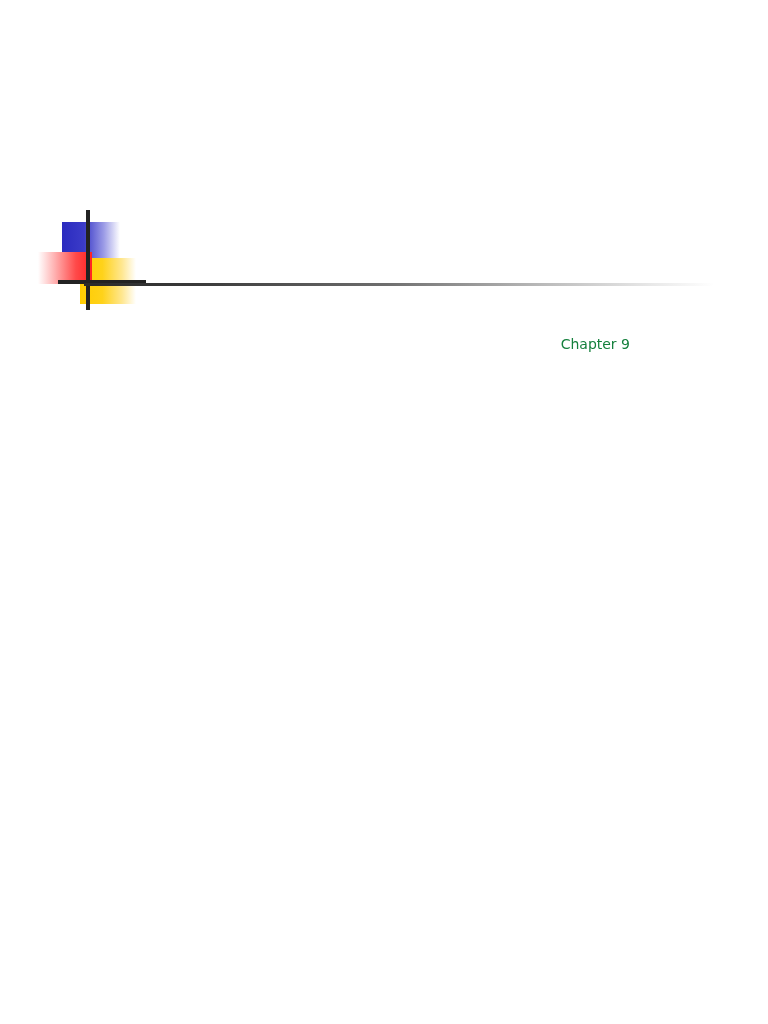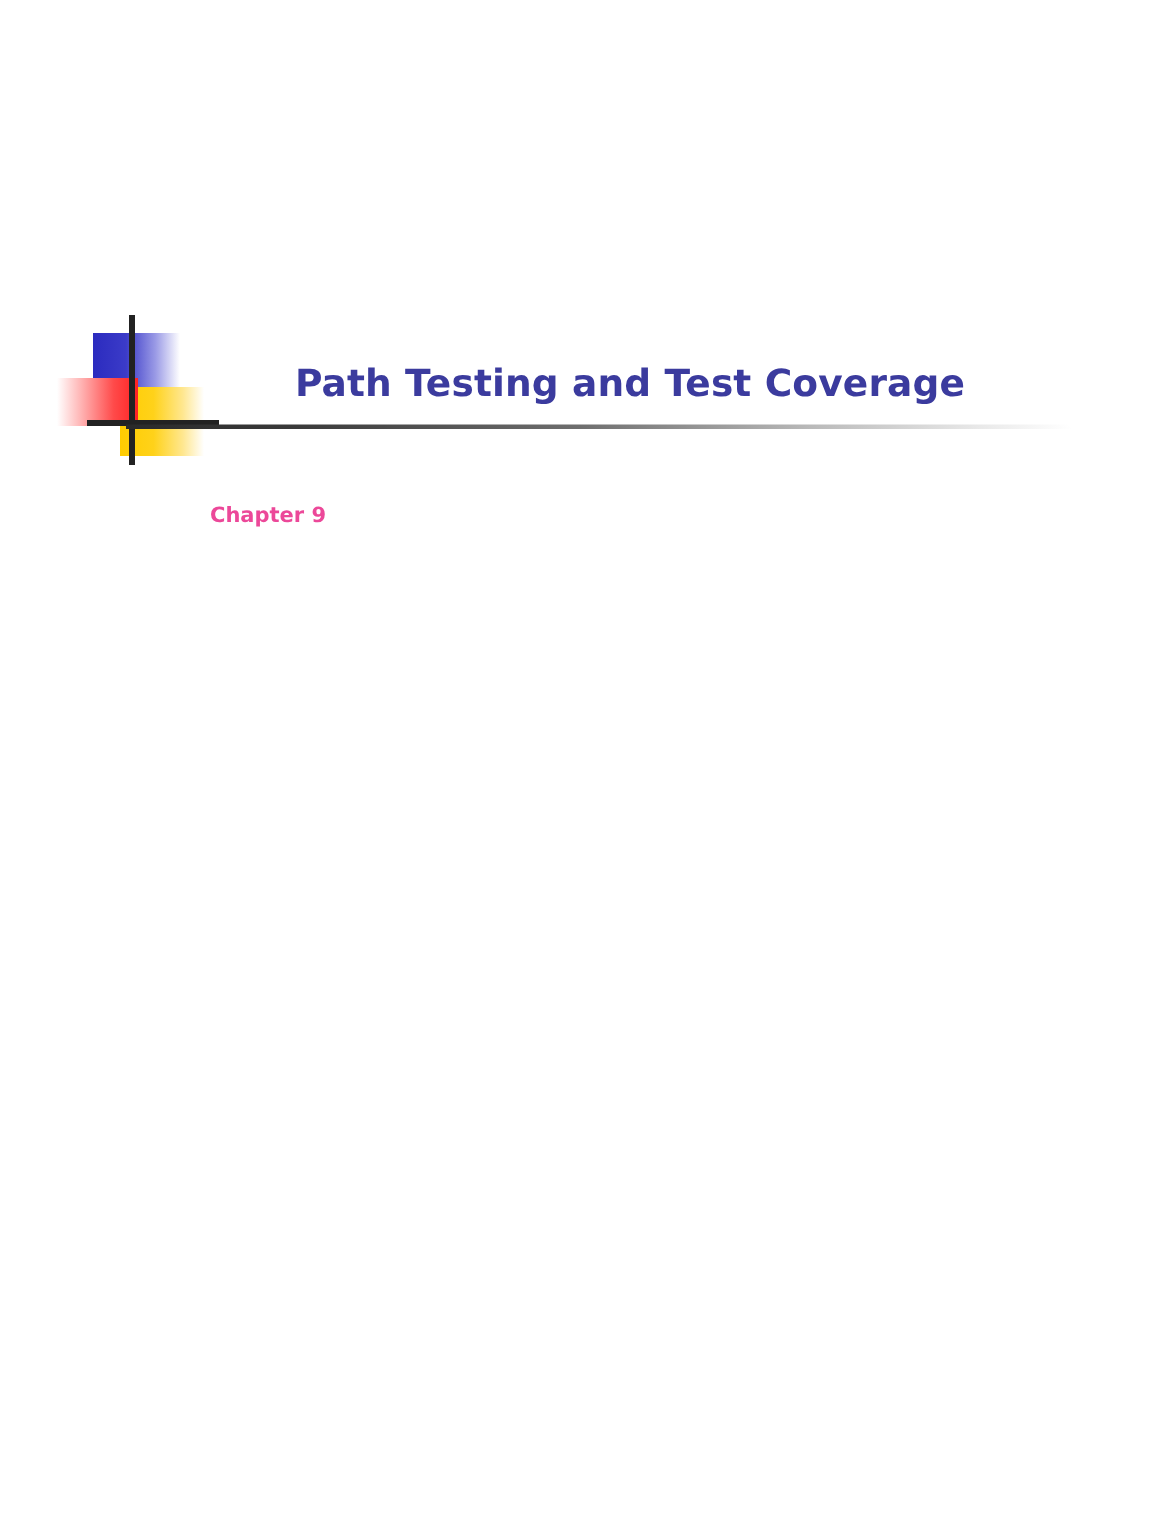--- a/index.html
+++ b/index.html
@@ -104,42 +104,41 @@
   #title-rule {
     left: 84px;
     top: 283px;
     width: 630px;
   }
   #subtitle {
     position: absolute;
     left: 140px;
     top: 336px;
     width: 490px;
-    text-align: left;
+    text-align: right;
     font-size: 14px;
-    font-weight: bold;
-    color: #ec4899;
+    font-weight: normal;
+    color: #15803d;
   }
 </style>
 </head>
 <body>
 
 <div class="page">
 
   <section class="slide" id="slide-title">
 
     <div class="logo-mark" id="title-logo">
       <span class="logo-block lm-blue"></span>
       <span class="logo-block lm-yellow"></span>
       <span class="logo-block lm-red"></span>
       <span class="logo-block lm-vbar"></span>
       <span class="logo-block lm-hbar"></span>
     </div>
 
-    <h1 id="main-title">Path Testing and Test Coverage</h1>
 
     <div class="header-rule" id="title-rule"></div>
 
     <div id="subtitle">Chapter  9</div>
 
   </section>
 
   <section class="slide" id="slide-struct">
 
     

